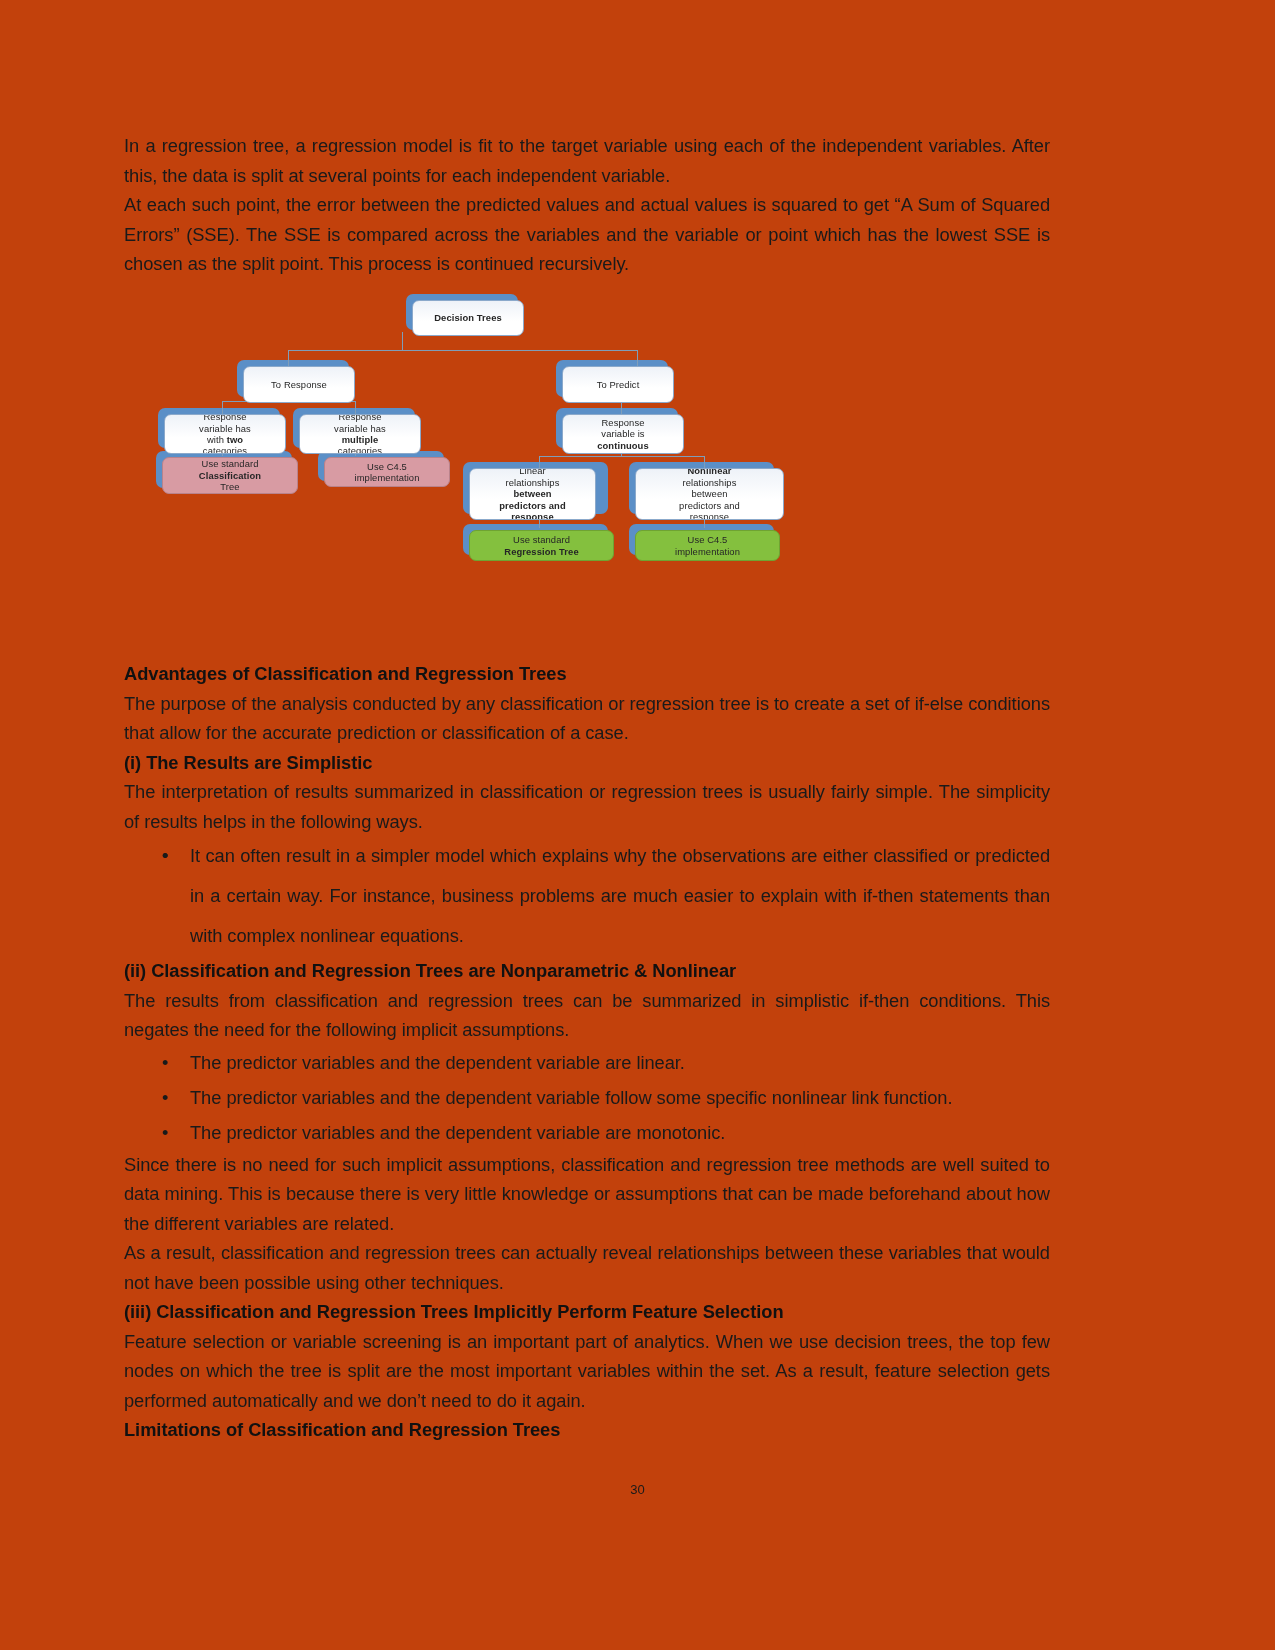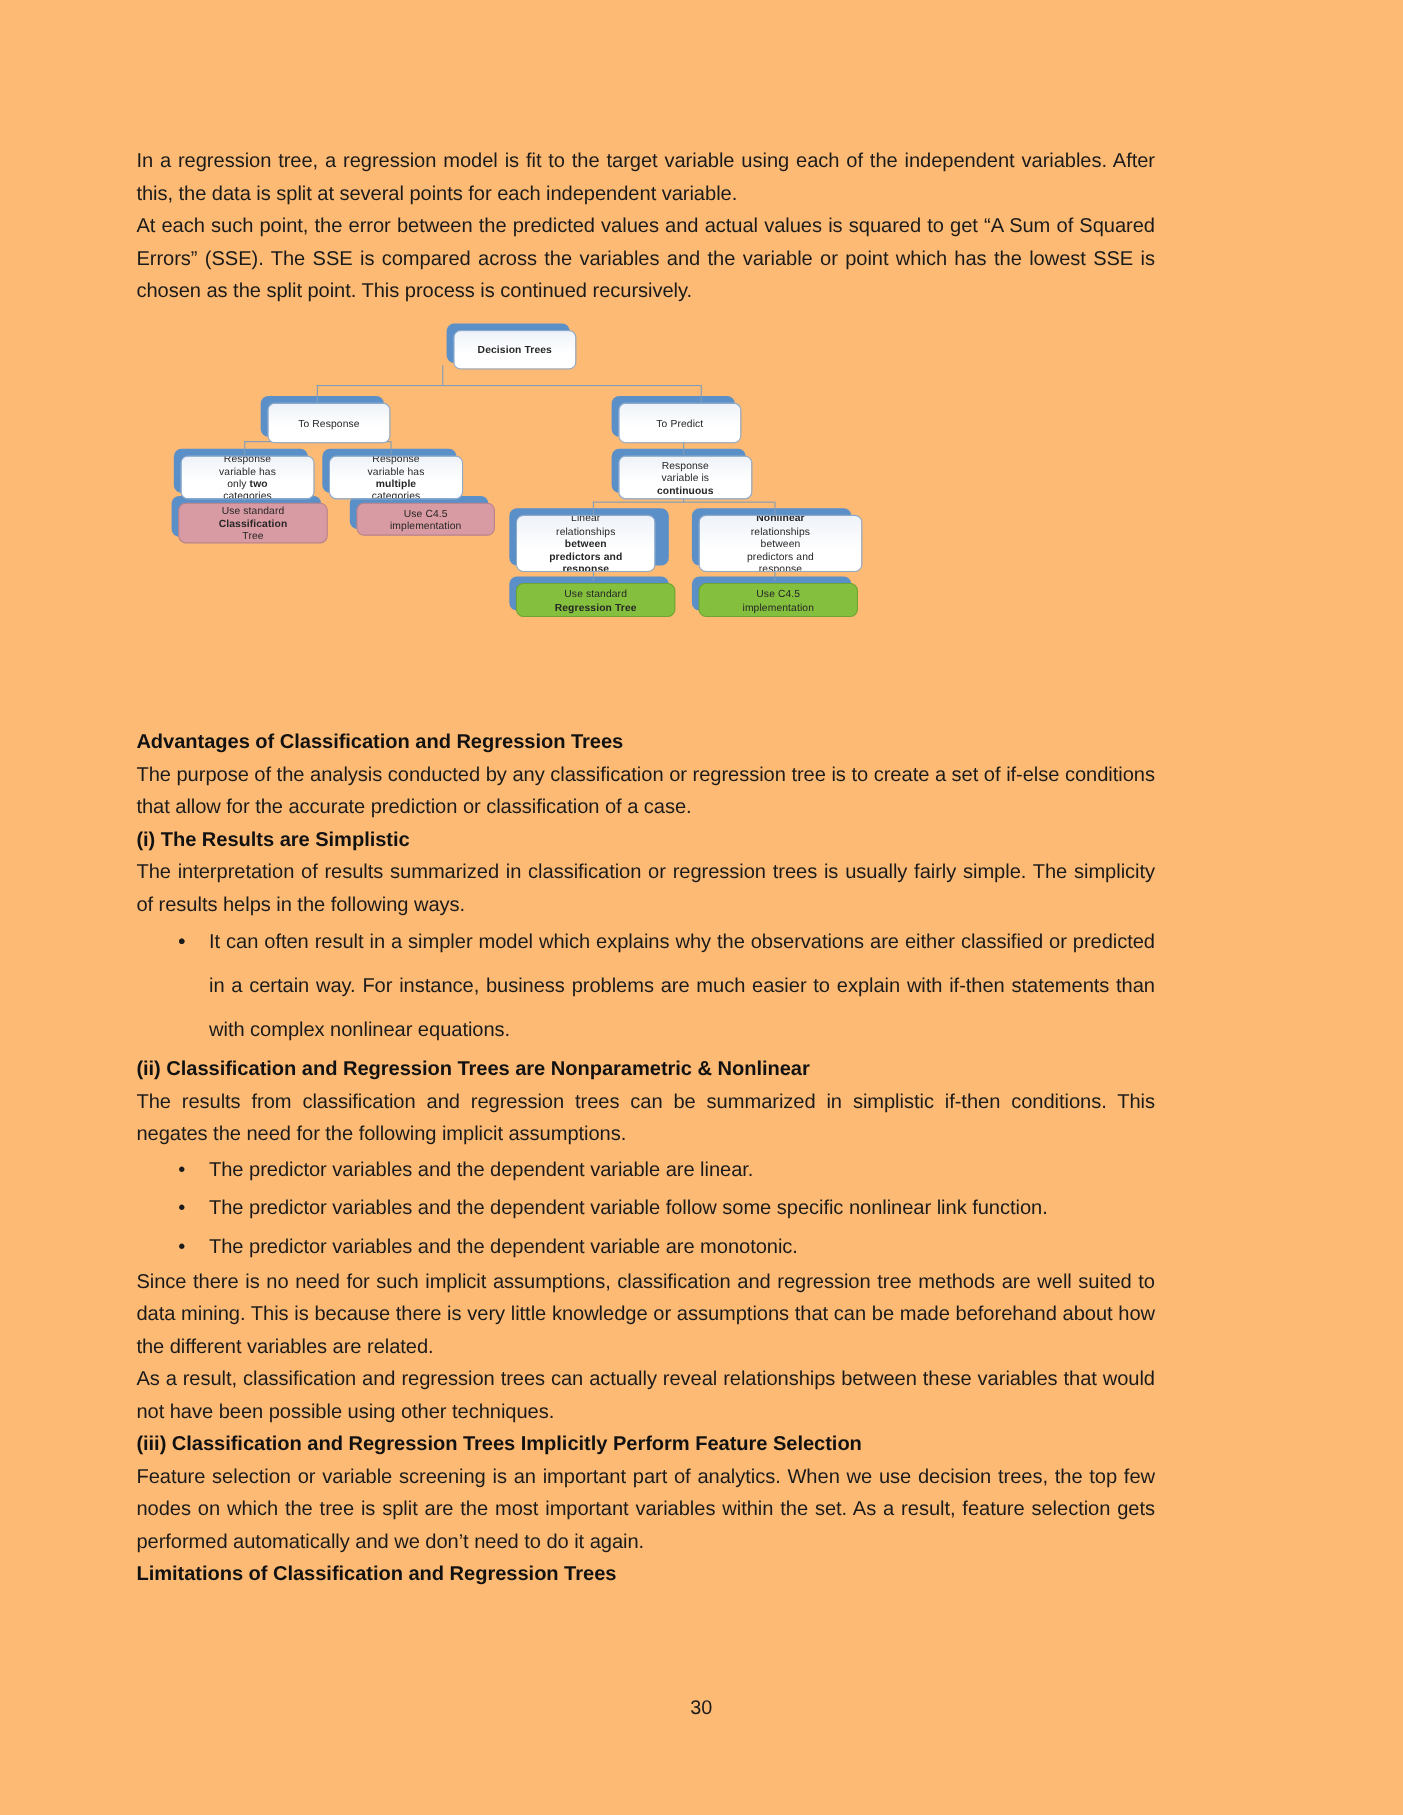--- a/index.html
+++ b/index.html
@@ -4,21 +4,21 @@
 <style>
   html, body {
     margin: 0;
     padding: 0;
     background: #ffffff;
   }
   .page {
     position: relative;
     width: 1275px;
     height: 1650px;
-    background: #fdba74;
+    background: #c2410c;
     font-family: "Liberation Sans", sans-serif;
     overflow: hidden;
   }
   .content {
     position: absolute;
     left: 124px;
     top: 131px;
     width: 926px;
   }
   p.body {
@@ -55,24 +55,24 @@
     position: absolute;
     left: 38px;
     top: 0;
   }
   ul.loose li { line-height: 40px; }
   ul.tight li { line-height: 35px; }
 
   .pagenum {
     position: absolute;
     left: 0;
-    top: 1542px;
+    top: 1482px;
     width: 1275px;
     text-align: center;
-    font-size: 18px;
+    font-size: 13px;
     color: #1a1a1a;
   }
 
   
   .diagram {
     position: absolute;
     left: 124px;
     top: 288px;
     width: 926px;
     height: 300px;
@@ -171,21 +171,21 @@
     <div class="shadow" style="left:432px; top:72px; width:112px; height:37px;"></div>
     <div class="node n-white" style="left:438px; top:78px; width:112px; height:37px;">
       <div class="txt"><span>To Predict</span></div>
     </div>
 
     <div class="shadow" style="left:34px; top:120px; width:122px; height:40px;"></div>
     <div class="node n-white" style="left:40px; top:126px; width:122px; height:40px;">
       <div class="txt">
         <span>Response</span><br>
         <span>variable  has</span><br>
-        <span>only </span><b>two</b><br>
+        <span>with </span><b>two</b><br>
         <span>categories</span>
       </div>
     </div>
 
     <div class="shadow" style="left:169px; top:120px; width:122px; height:40px;"></div>
     <div class="node n-white" style="left:175px; top:126px; width:122px; height:40px;">
       <div class="txt">
         <span>Response</span><br>
         <span>variable  has</span><br>
         <b>multiple</b><br>

